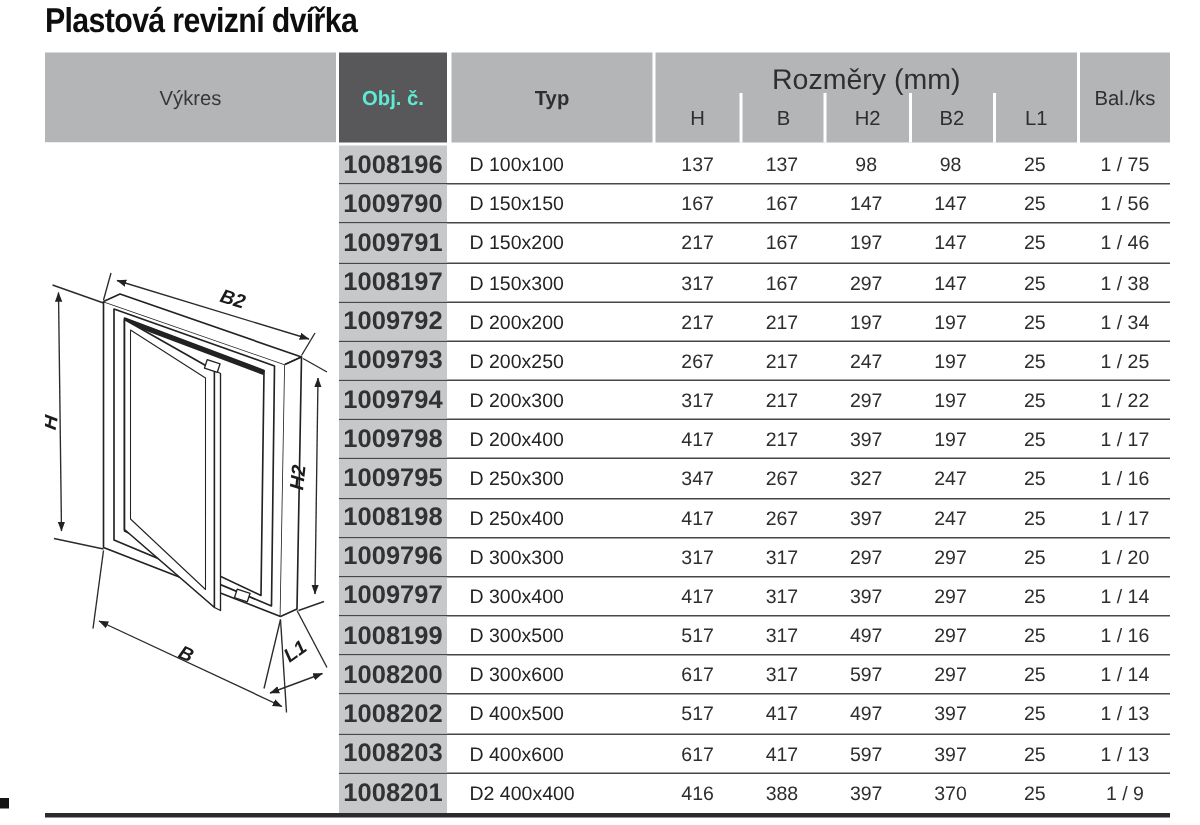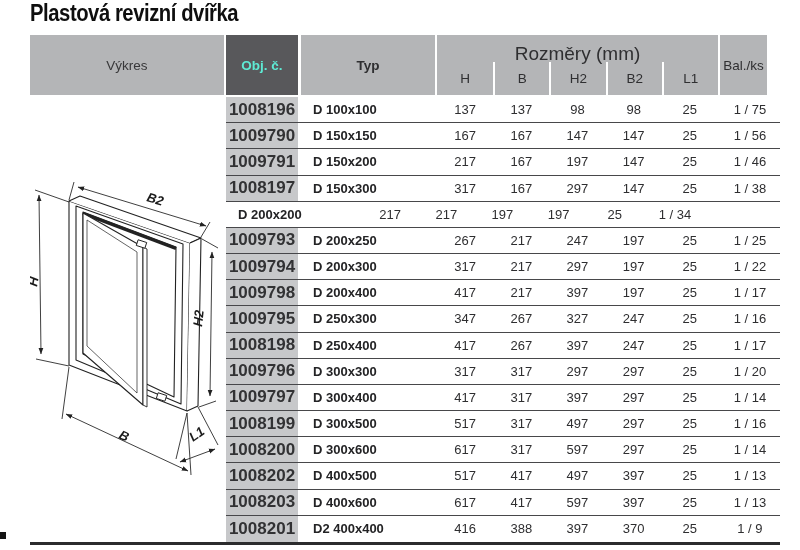--- a/index.html
+++ b/index.html
@@ -25,30 +25,30 @@
   .hdr.obj{width:72px;margin-right:3px;background:#58585b;color:#5eead4;font-weight:bold;
            display:flex;align-items:center;justify-content:center;}
   .hdr.typ{width:134px;margin-right:2px;font-weight:bold;display:flex;align-items:center;justify-content:center;}
   .dims{width:281px;margin-right:2px;background:#b4b5b7;display:flex;flex-direction:column;}
   .dims-title{height:27px;display:flex;align-items:center;justify-content:center;padding-top:11px;
               box-sizing:border-box;font-size:19px;color:#2f2f31;}
   .dims-sub{display:flex;height:33px;}
   .dcell{width:56.2px;display:flex;align-items:center;justify-content:center;box-sizing:border-box;
          font-size:13.5px;color:#2f2f31;}
   .dcell + .dcell{border-left:2px solid #ffffff;}
-  .hdr.bal{width:47px;display:flex;align-items:center;justify-content:center;}
+  .hdr.bal{width:60px;display:flex;align-items:center;justify-content:center;}
 
   .body-rows{margin-top:2px;}
   .row{display:flex;height:26.18px;box-sizing:border-box;border-bottom:1px solid #47474a;
        align-items:center;font-size:13px;color:#2e2e30;}
   .row:last-child{border-bottom:none;}
   .cell{box-sizing:border-box;}
   .cell.obj{width:72px;margin-right:3px;background:#c7c8ca;align-self:stretch;display:flex;
             align-items:center;justify-content:center;font-weight:bold;color:#323234;font-size:17px;}
-  .cell.typ{width:134px;margin-right:2px;font-weight:bold;padding-left:12px;font-size:13px;color:#232325;}
+  .cell.typ{width:134px;margin-right:2px;font-weight:normal;padding-left:12px;font-size:13px;color:#232325;}
   .cell.num{width:56.2px;text-align:center;}
   .cell.bal{width:60px;margin-left:2px;text-align:center;}
 
   .edge-mark{position:absolute;left:0;top:532px;width:6px;height:7px;background:#141414;}
 
   svg text{font-family:"Liberation Sans",sans-serif;font-style:italic;font-weight:bold;
            font-size:13px;fill:#1b1b1b;}
 </style>
 </head>
 <body>
@@ -176,20 +176,21 @@
     <div class="cell typ">D 150x300</div>
     <div class="cell num">317</div>
     <div class="cell num">167</div>
     <div class="cell num">297</div>
     <div class="cell num">147</div>
     <div class="cell num">25</div>
     <div class="cell bal">1 / 38</div>
   </div>
 
   <div class="row">
+    <div class="cell obj">1009792</div>
     <div class="cell typ">D 200x200</div>
     <div class="cell num">217</div>
     <div class="cell num">217</div>
     <div class="cell num">197</div>
     <div class="cell num">197</div>
     <div class="cell num">25</div>
     <div class="cell bal">1 / 34</div>
   </div>
 
   <div class="row">

